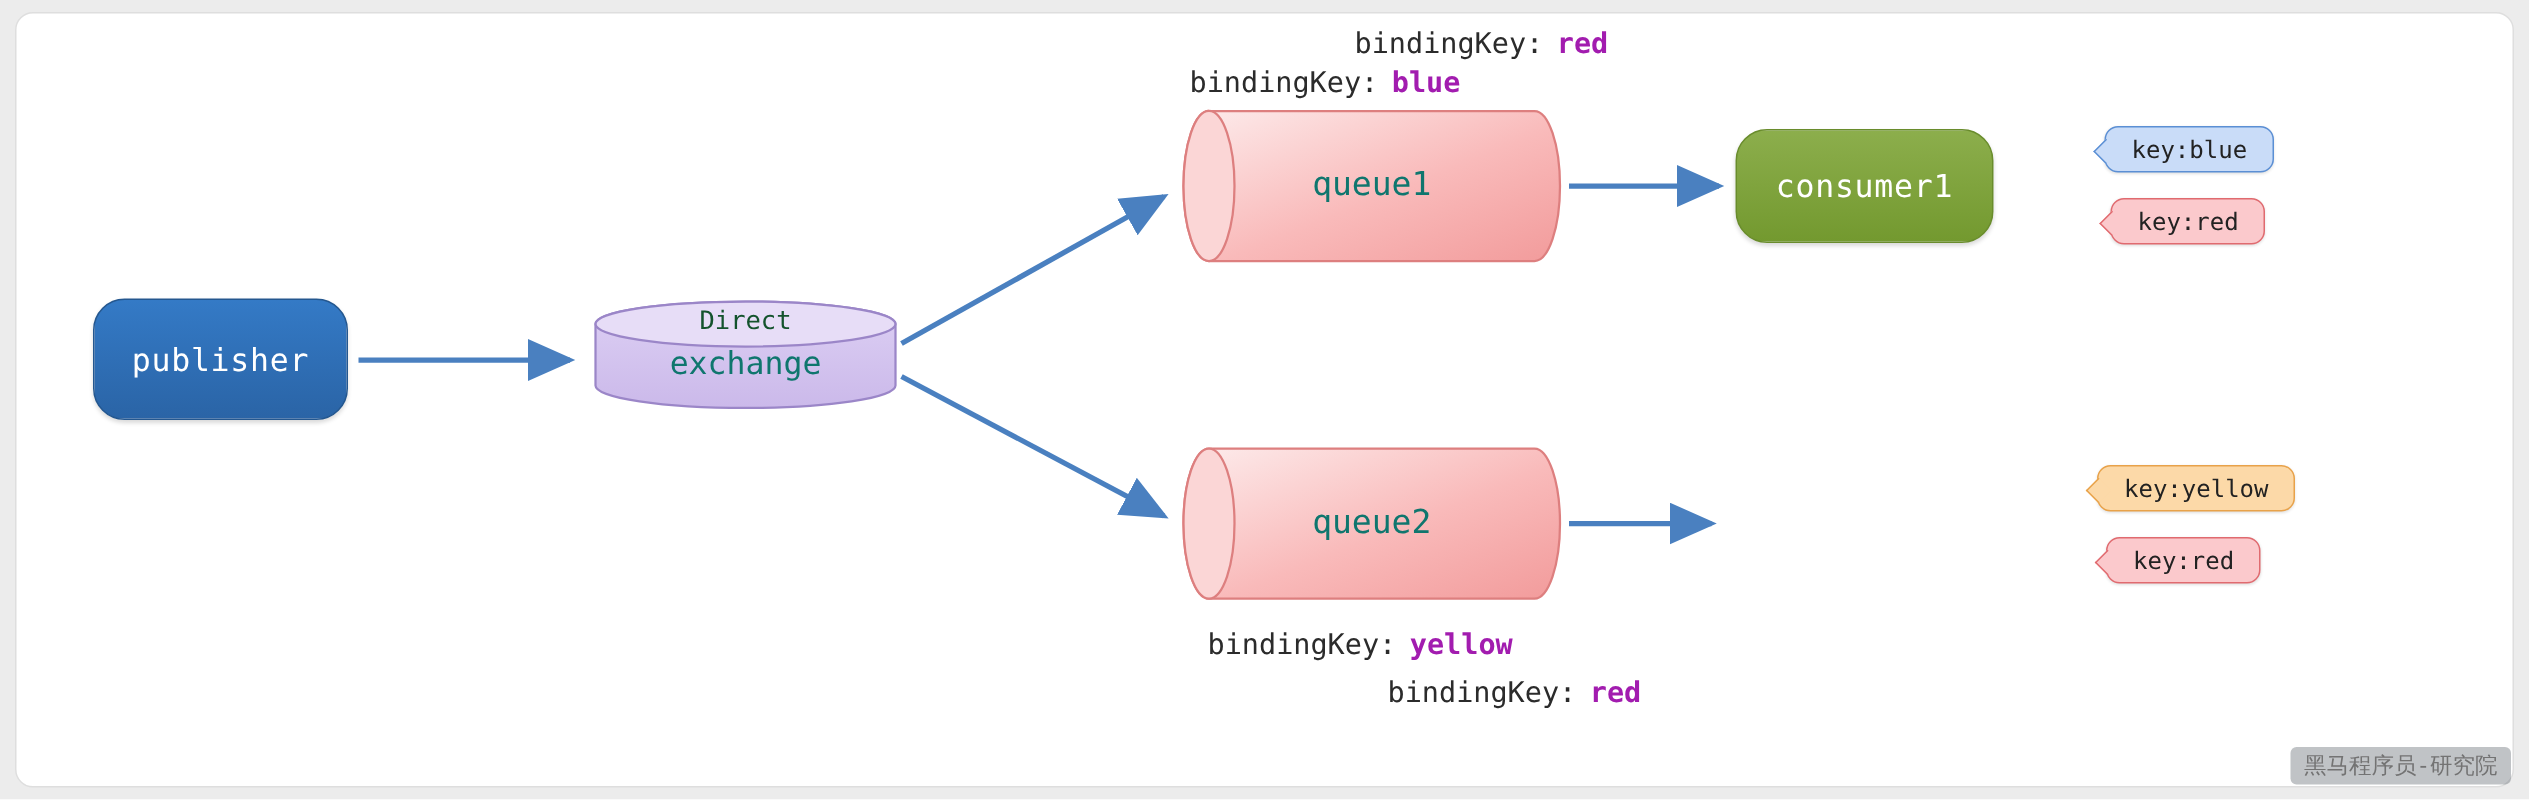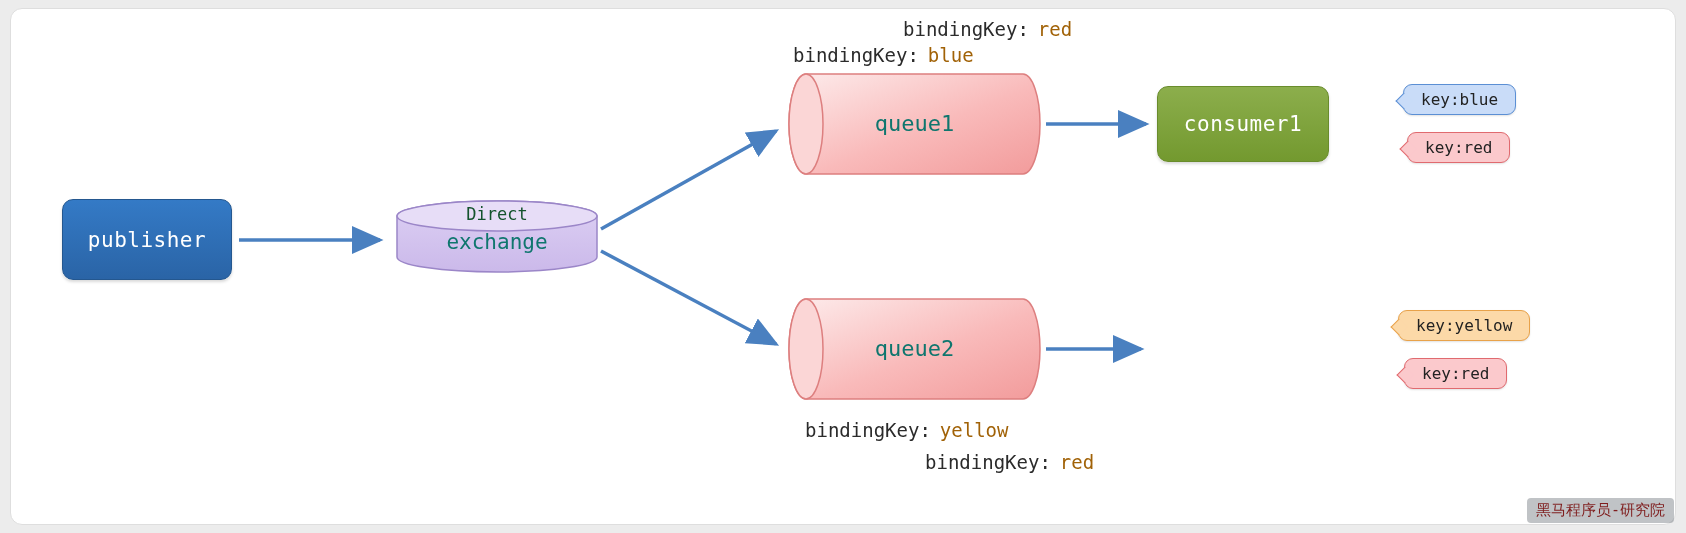--- a/index.html
+++ b/index.html
@@ -3,57 +3,57 @@
 <meta charset="utf-8">
 <style>
   * { margin:0; padding:0; box-sizing:border-box; }
   body { font-family:"DejaVu Sans Mono", monospace; }
   .stage { position:relative; width:1686px; height:533px; background:#ececec; overflow:hidden; }
   .card { position:absolute; left:10px; top:8px; width:1666px; height:517px; background:#ffffff;
           border:1px solid #dedede; border-radius:12px; }
   .layer { position:absolute; left:0; top:0; width:1686px; height:533px; }
 
   .node { position:absolute; display:flex; align-items:center; justify-content:center;
-          border-radius:11px; color:#fff; font-size:21px; letter-spacing:0.5px; }
+          border-radius:21px; color:#fff; font-size:21px; letter-spacing:0.5px; }
   .publisher { left:62px; top:199px; width:170px; height:81px;
                background:linear-gradient(#347ac6,#2a64a6); border:1px solid #24578f;
                box-shadow:0 2px 3px rgba(0,0,0,0.15); }
   .consumer  { width:172px; height:76px; background:linear-gradient(#8cae4c,#73992f);
                border:1px solid #698c2c; box-shadow:0 2px 3px rgba(0,0,0,0.15); }
   .consumer1 { left:1157px; top:86px; }
   .consumer2 { left:1152px; top:312px; }
 
   .lbl { position:absolute; text-align:center; color:#0f766e; }
   .exchange-type { left:397px; top:204px; width:200px; font-size:17px; color:#14532d; }
   .exchange-name { left:397px; top:230px; width:200px; font-size:21px; }
   .queue-label   { width:217px; font-size:22px; }
   .queue1-label  { left:806px; top:111px; }
   .queue2-label  { left:806px; top:336px; }
 
   .bk { position:absolute; font-size:19px; color:#2b2b2b; white-space:nowrap; }
-  .bk .val { color:#a16207; font-weight:normal; margin-left:9px; }
+  .bk .val { color:#a21caf; font-weight:bold; margin-left:9px; }
   .bk1 { left:903px; top:18px; }
   .bk2 { left:793px; top:44px; }
   .bk3 { left:805px; top:419px; }
   .bk4 { left:925px; top:451px; }
 
   .bubble { position:absolute; display:inline-flex; align-items:center; justify-content:center;
             padding:5px 17px; border-radius:9px; font-size:16px; color:#222;
             border:1.5px solid var(--bd); background:var(--bg);
             box-shadow:0 1px 2px rgba(0,0,0,0.12); white-space:nowrap; }
   .bubble::before { content:""; position:absolute; left:-6px; top:10px; width:11px; height:11px;
             background:var(--bg); border-left:1.5px solid var(--bd);
             border-bottom:1.5px solid var(--bd); transform:rotate(45deg); }
   .bubble-blue   { --bg:#c9dcf8; --bd:#5b8fd4; left:1403px; top:84px;  }
   .bubble-red1   { --bg:#fbc9cc; --bd:#e06a6f; left:1407px; top:132px; }
   .bubble-yellow { --bg:#fcd9a8; --bd:#e8a24a; left:1398px; top:310px; }
   .bubble-red2   { --bg:#fbc9cc; --bd:#e06a6f; left:1404px; top:358px; }
 
   .watermark { position:absolute; right:12px; bottom:10px; padding:3px 9px; border-radius:4px;
-               background:rgba(140,146,152,0.55); color:#7f1d1d; font-size:15px; }
+               background:rgba(140,146,152,0.55); color:#737373; font-size:15px; }
 </style>
 </head>
 <body>
 
 <div class="stage">
   <div class="card"></div>
 
   <svg class="layer" width="1686" height="533" viewBox="0 0 1686 533">
     <defs>
       <marker id="arr" markerWidth="10" markerHeight="9" refX="8" refY="4" orient="auto">

